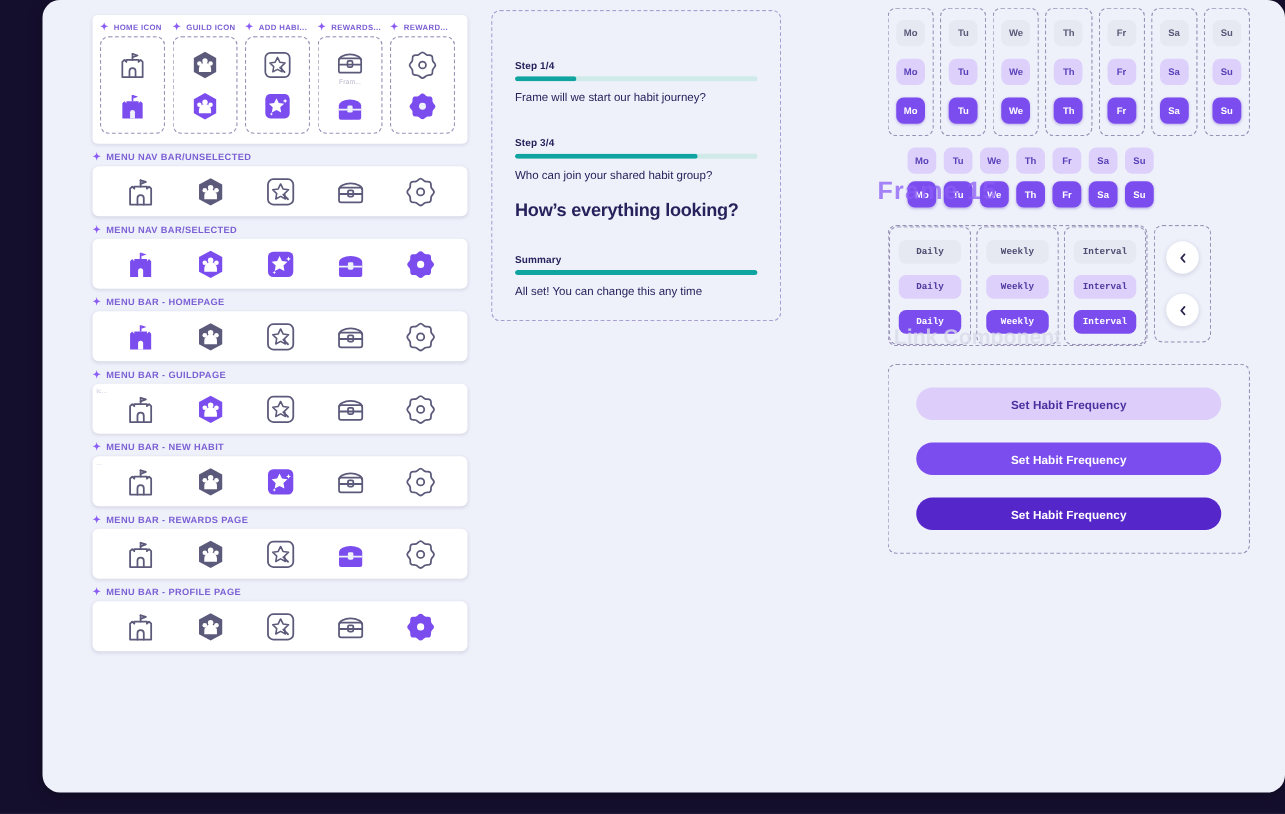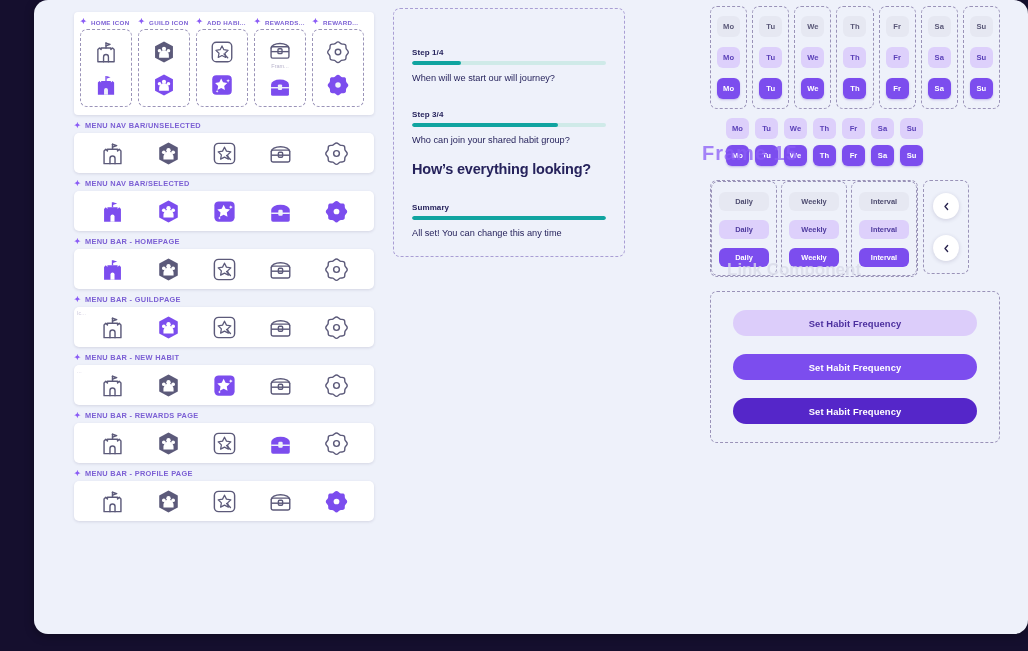--- a/index.html
+++ b/index.html
@@ -108,21 +108,21 @@
   }
   .pill {
     width: 50px; height: 19px; border-radius: 6px;
     display:flex; align-items:center; justify-content:center;
     font-size: 7.4px; font-weight: 700;
   }
   .pill.s1 { background:#e6e8f2; color:#4e4c70; }
   .pill.s2 { background:#ddd0fb; color:#4e3a9e; }
   .pill.s3 { background:#7c4dee; color:#fff; }
   .freq-ghost {
-    position:absolute; left:16px; bottom:-4px;
+    position:absolute; left:4px; bottom:-4px;
     font-size:17px; font-weight:700; color:#d9dbe9; opacity:.8;
     white-space:nowrap; pointer-events:none;
   }
 
   .arrows { width:46px; padding:12px 0; display:flex; flex-direction:column; align-items:center; gap:16px; }
   .circ-btn {
     width: 26px; height: 26px; border-radius:50%; background:#fff;
     box-shadow:0 1px 4px rgba(40,30,80,.16);
     display:flex; align-items:center; justify-content:center;
   }
@@ -578,21 +578,21 @@
       </div>
   </div>
 
   <div class="col-mid dashed-v">
     <div id="wizard-steps">
         <div class="step-block">
      <span class="step-num">Step 1/4</span>
      <div class="bar-track">
        <div class="bar-fill" style="width: 25%;"></div>
      </div>
-     <div class="step-sub">When will we start our will journey?</div>
+     <div class="step-sub">Frame will we start our habit journey?</div>
         </div>
         <div class="step-block">
      <span class="step-num">Step 3/4</span>
      <div class="bar-track">
        <div class="bar-fill" style="width: 75%;"></div>
      </div>
      <div class="step-sub">Who can join your shared habit group?</div>
         </div>
         <div class="step-block">
           <div class="step-title">How’s everything looking?</div>
@@ -663,21 +663,21 @@
           <div class="chip s3">Th</div>
           <div class="chip s3">Fr</div>
           <div class="chip s3">Sa</div>
           <div class="chip s3">Su</div>
         </div>
       <div class="ghost">Frame 15</div>
     </div>
 
     <div class="freq-wrap">
       <div class="dashed" style="display:flex;gap:4px;padding:0;position:relative;overflow:hidden;">
-        <div id="freq-stacks" style="display:flex;gap:4px;">
+        <div id="freq-stacks" style="display:flex;gap:4px;font-family:Liberation Mono, monospace;">
             <div class="dashed freq-stack">
               <div class="pill s1">Daily</div>
               <div class="pill s2">Daily</div>
               <div class="pill s3">Daily</div>
             </div>
             <div class="dashed freq-stack">
               <div class="pill s1">Weekly</div>
               <div class="pill s2">Weekly</div>
               <div class="pill s3">Weekly</div>
             </div>

